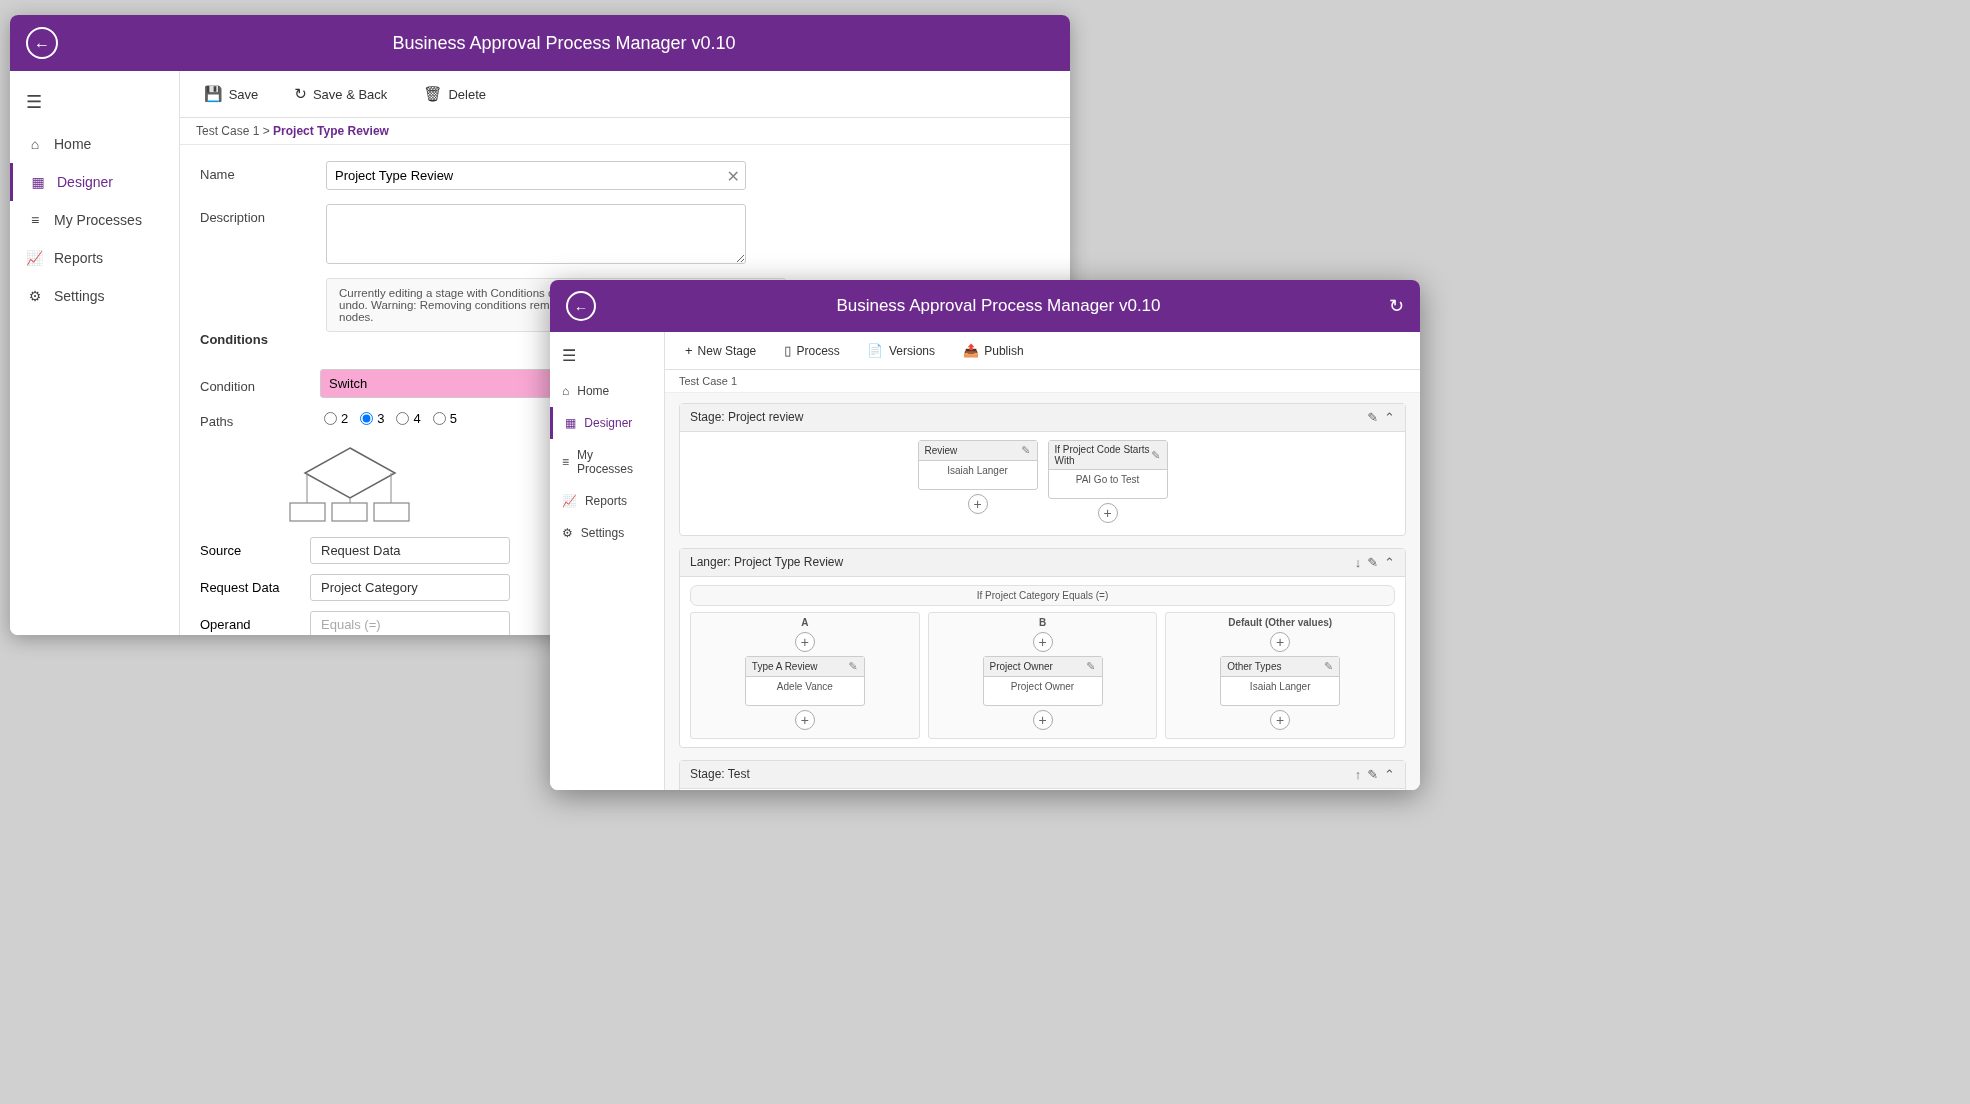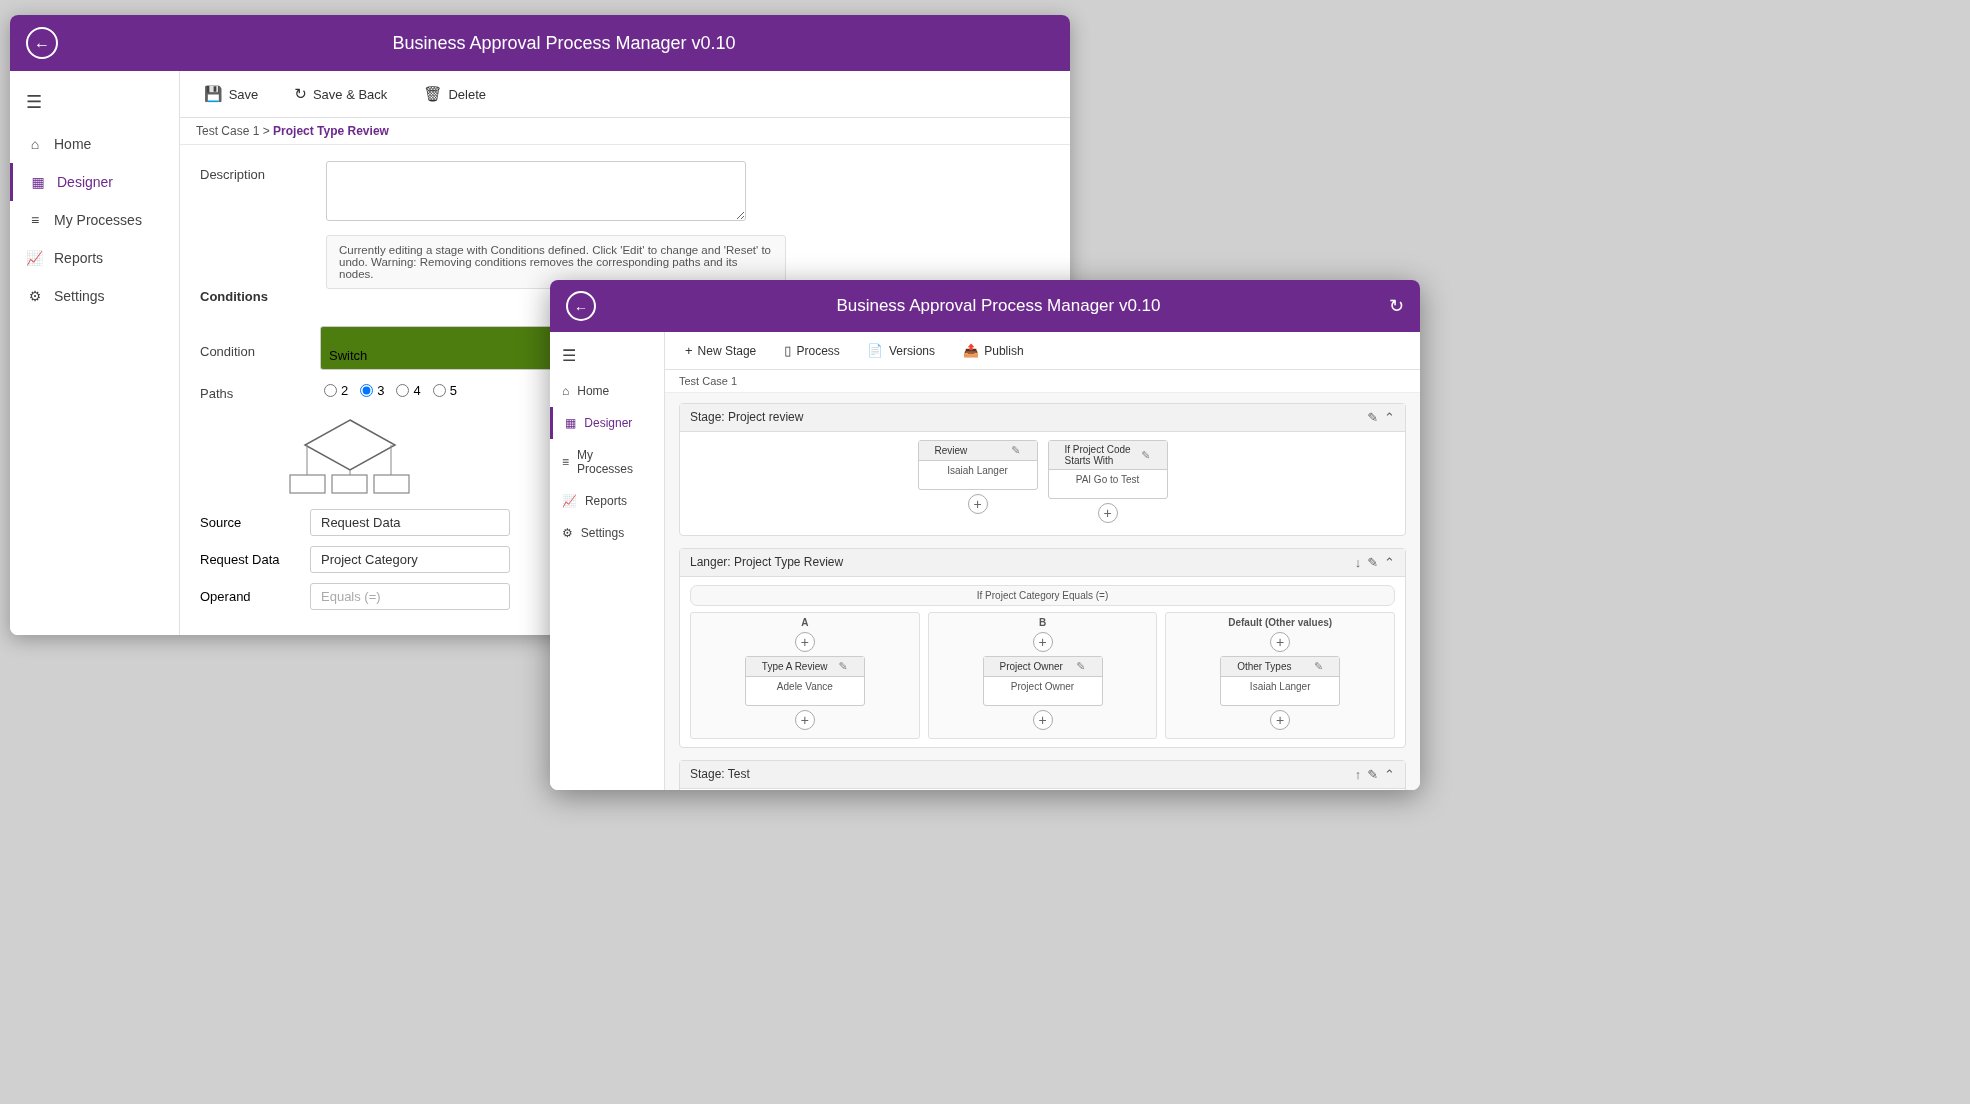--- a/index.html
+++ b/index.html
@@ -209,24 +209,24 @@
     }
     .condition-select-wrap {
       position: relative;
       flex: 1;
       max-width: 300px;
     }
     .condition-select-wrap select {
       width: 100%;
       border: 1px solid #ccc;
       border-radius: 3px;
-      padding: 21px 28px 6px 8px;
+      padding: 6px 28px 6px 8px;
       font-size: 13px;
       appearance: none;
-      background: #4d7c0f;
+      background: #f9a8d4;
     }
     .condition-select-wrap .chevron {
       position: absolute;
       right: 8px; top: 50%;
       transform: translateY(-50%);
       pointer-events: none;
       color: #666;
     }
     .edit-btn {
       background: #5a5a5a;
@@ -437,21 +437,21 @@
       border-radius: 3px;
       background: #fff;
       font-size: 10px;
       color: #333;
       text-align: left;
       margin: 0 auto;
       width: 120px;
     }
     .node-box-header {
       background: #f0f0f0;
-      padding: 3px 16px;
+      padding: 3px 6px;
       border-bottom: 1px solid #ccc;
       display: flex;
       align-items: center;
       justify-content: space-between;
       font-size: 10px;
     }
     .node-box-body {
       padding: 4px 6px;
       min-height: 28px;
       font-size: 10px;
@@ -557,20 +557,27 @@
       </div>
 
       <div class="breadcrumb">
         <span>Test Case 1</span>
         <span> &gt; </span>
         <span class="active">Project Type Review</span>
       </div>
 
       <div class="form-area">
 
+        <div class="form-row">
+          <div class="form-label">Name</div>
+          <div class="form-input-container">
+            <input type="text" value="Project Type Review" style="">
+            <span class="clear-btn">✕</span>
+          </div>
+        </div>
 
         <div class="form-row">
           <div class="form-label">Description</div>
           <textarea class="form-textarea" style=""></textarea>
         </div>
 
         <div class="conditions-section">
           <div class="form-row">
             <div class="form-label conditions-label">Conditions</div>
             <div class="conditions-info">Currently editing a stage with Conditions defined. Click 'Edit' to change and 'Reset' to undo. Warning: Removing conditions removes the corresponding paths and its nodes.</div>

